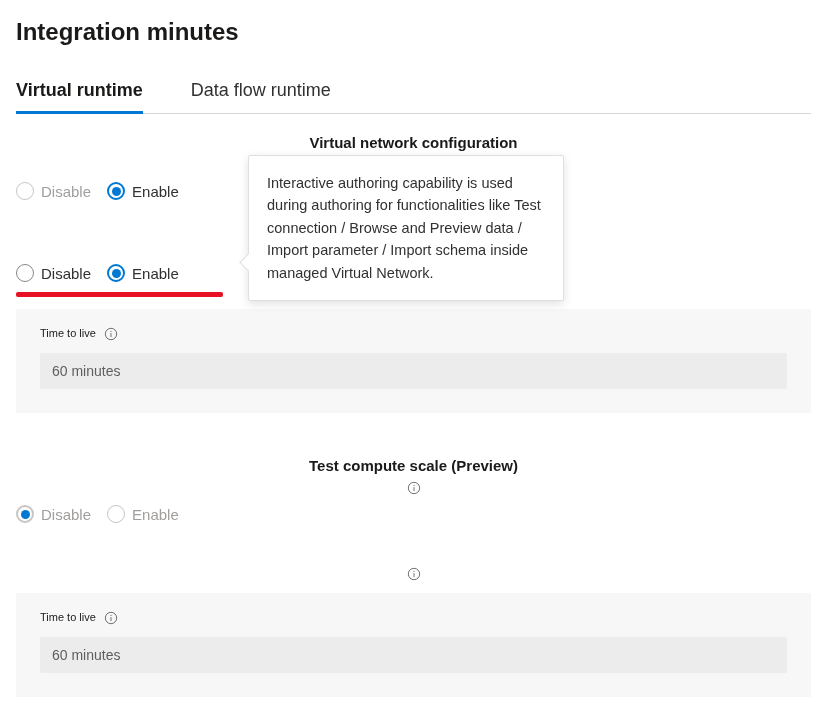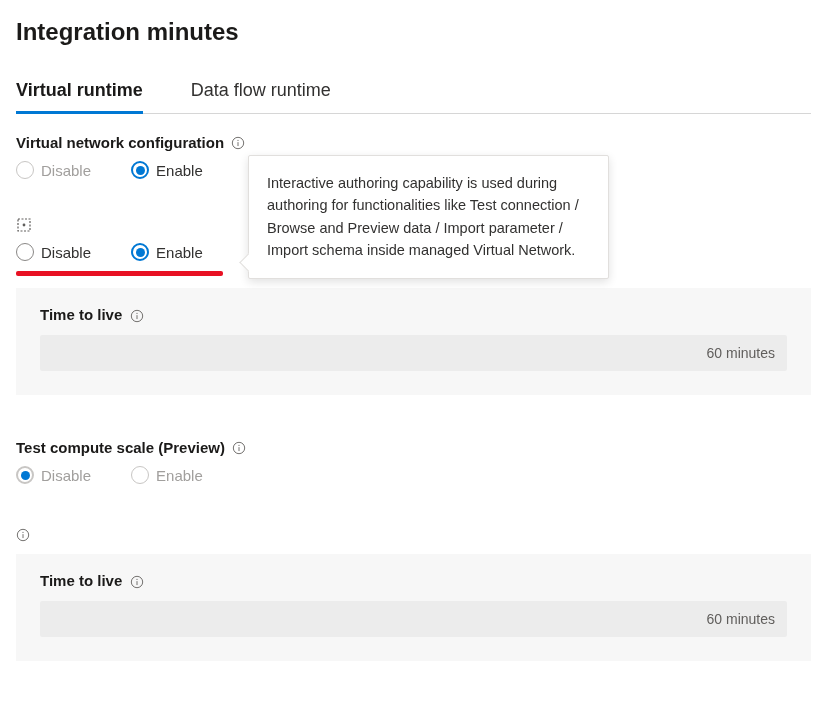--- a/index.html
+++ b/index.html
@@ -38,31 +38,32 @@
     }
     .section-label {
       display: flex;
       align-items: center;
       gap: 7px;
       font-size: 15px;
       font-weight: 600;
       color: #1b1a19;
       margin-top: 16px;
       margin-bottom: 10px;
+      flex-direction: column;
     }
     .info-icon {
       display: inline-flex;
       width: 14px; height: 14px;
       align-items: center; justify-content: center;
       color: #605e5c;
     }
     .info-icon svg { width: 14px; height: 14px; }
     .radio-row {
       display: flex;
-      gap: 40px;
+      gap: 16px;
       align-items: center;
     }
     .radio-opt {
       display: inline-flex;
       align-items: center;
       gap: 7px;
       cursor: pointer;
       font-size: 15px;
     }
     .radio-circle {
@@ -93,40 +94,39 @@
       width: 207px;
       margin-top: 10px;
       border-radius: 2px;
     }
     .card {
       background: #f7f7f7;
       margin-top: 12px;
       padding: 18px 24px 24px 24px;
     }
     .card .sub-label {
-      display: flex; align-items: flex-end; gap: 8px;
-      font-weight: 700;
-      font-size: 15px;
+      display: flex; align-items: flex-start; gap: 8px;
+      font-weight: 400;
+      font-size: 11px;
       margin-bottom: 12px;
       color: #1b1a19;
     }
     .field {
       background: #ececec;
       padding: 10px 12px;
       font-size: 14px;
       color: #605e5c;
       border-radius: 2px;
-      text-align: right;
     }
     .section-gap { height: 28px; }
     .tooltip {
       position: absolute;
       left: 248px;
       top: 155px;
-      width: 361px;
+      width: 316px;
       background: #fff;
       border: 1px solid #e1dfdd;
       box-shadow: 0 3px 10px rgba(0,0,0,0.12);
       padding: 16px 18px;
       font-size: 14.5px;
       line-height: 1.55;
       color: #323130;
       border-radius: 2px;
       z-index: 10;
     }

